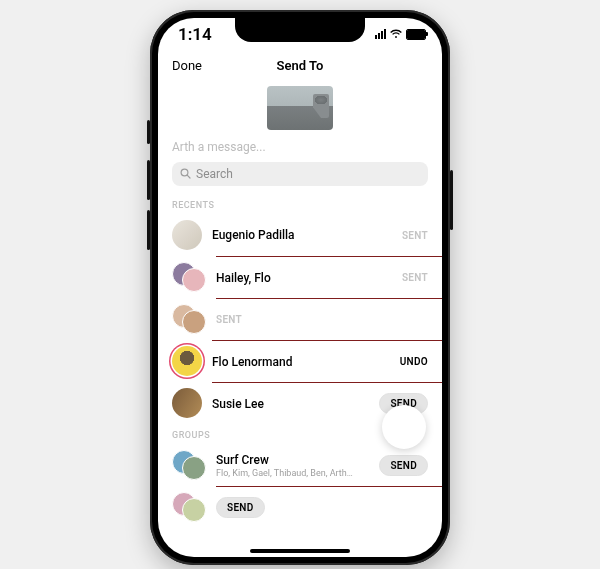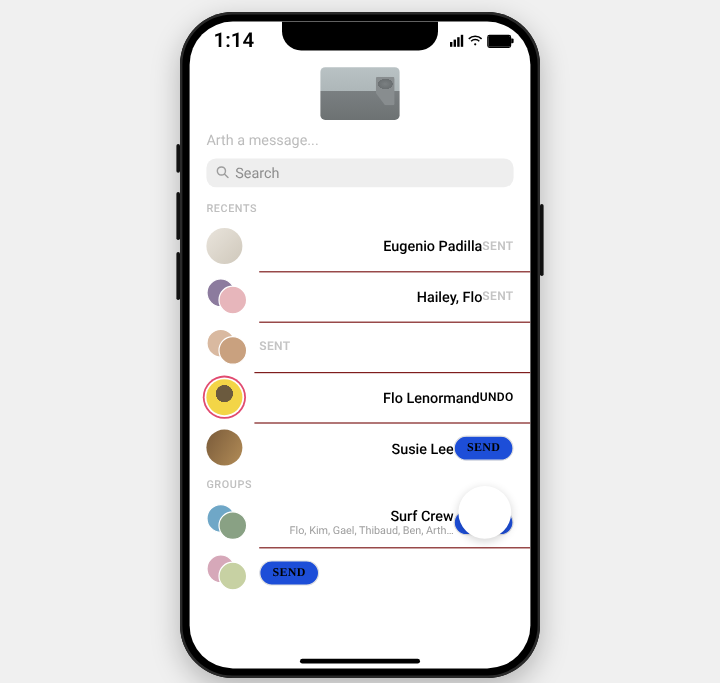--- a/index.html
+++ b/index.html
@@ -38,26 +38,26 @@
   .list{}
   .row{display:flex;align-items:center;height:42px;padding-left:14px;position:relative;}
   .row + .row .row-main{border-top:1px solid #7f1d1d;}
   .row-main{flex:1;display:flex;align-items:center;height:100%;padding-right:14px;min-width:0;}
   .avatar{width:30px;height:30px;border-radius:50%;flex-shrink:0;margin-right:10px;background:#ccc;position:relative;overflow:hidden;}
   .avatar.ring{box-shadow:0 0 0 1.5px #fff,0 0 0 3px #e14a6f;}
   .avatar-group{width:34px;height:30px;flex-shrink:0;margin-right:10px;position:relative;}
   .avatar-group .a{width:22px;height:22px;border-radius:50%;position:absolute;border:1.5px solid #fff;}
   .avatar-group .a1{left:0;top:0;}
   .avatar-group .a2{right:0;bottom:0;}
-  .labels{flex:1;min-width:0;display:flex;flex-direction:column;justify-content:center;overflow:hidden;text-align:right;}
+  .labels{flex:1;min-width:0;display:flex;flex-direction:column;justify-content:center;overflow:hidden;}
   .name{font-size:12px;font-weight:500;white-space:nowrap;overflow:hidden;text-overflow:ellipsis;}
   .members{font-size:9px;color:#9e9e9e;white-space:nowrap;overflow:hidden;text-overflow:ellipsis;margin-top:1px;}
   .action-text{font-size:10px;font-weight:600;color:#c4c4c4;letter-spacing:0.3px;}
   .action-text.undo{color:#000;}
-  .action-pill{font-size:10px;font-weight:600;color:#000;border:1px solid #e0e0e0;border-radius:12px;padding:4px 10px;letter-spacing:0.3px;background:#1d4ed8;font-family:Liberation Serif, serif;}
+  .action-pill{font-size:10px;font-weight:600;color:#000;border:1px solid #e0e0e0;border-radius:12px;padding:4px 10px;letter-spacing:0.3px;background:#e5e5e5;}
   .float-btn{position:absolute;right:16px;bottom:108px;width:44px;height:44px;border-radius:50%;background:#fff;box-shadow:0 2px 8px rgba(0,0,0,.18);z-index:5;}
   .home-ind{position:absolute;bottom:4px;left:50%;transform:translateX(-50%);width:100px;height:4px;background:#000;border-radius:2px;}
   .av-1{background:linear-gradient(135deg,#e9e4dc,#cfc8bb);}
   .av-2a{background:#8c7b9e;}
   .av-2b{background:#e7b6bb;}
   .av-3a{background:#d9b9a0;}
   .av-3b{background:#c9a17f;}
   .av-4{background:#f3d547;}
   .av-4:after{content:"";position:absolute;inset:0;background:radial-gradient(circle at 50% 40%,#6b5a3e 0 30%,transparent 31%);}
   .av-5{background:linear-gradient(120deg,#7a5b3a,#b28c57);} 
@@ -91,20 +91,24 @@
           <svg width="13" height="10" viewBox="0 0 13 10">
               <path d="M6.5 9.2a1 1 0 100-2 1 1 0 000 2zM3.3 5.9a4.6 4.6 0 016.4 0l1-1a6 6 0 00-8.4 0l1 1zM1.2 3.8a7.6 7.6 0 0110.6 0l1-1a9 9 0 00-12.6 0l1 1z" fill="#000"></path>
             </svg>
         </div>
         <div class="battery">
             <div class="battery-fill"></div>
           </div>
       </div>
     </div>
 
+    <div class="nav">
+      <span class="nav-done">Done</span>
+      <span class="nav-title">Send To</span>
+    </div>
 
     <div class="preview-area">
       <div class="preview"></div>
     </div>
 
     <div class="message-input">Arth a message...</div>
 
     <div class="search-wrap">
       <div class="search">
         <span class="search-icon">

